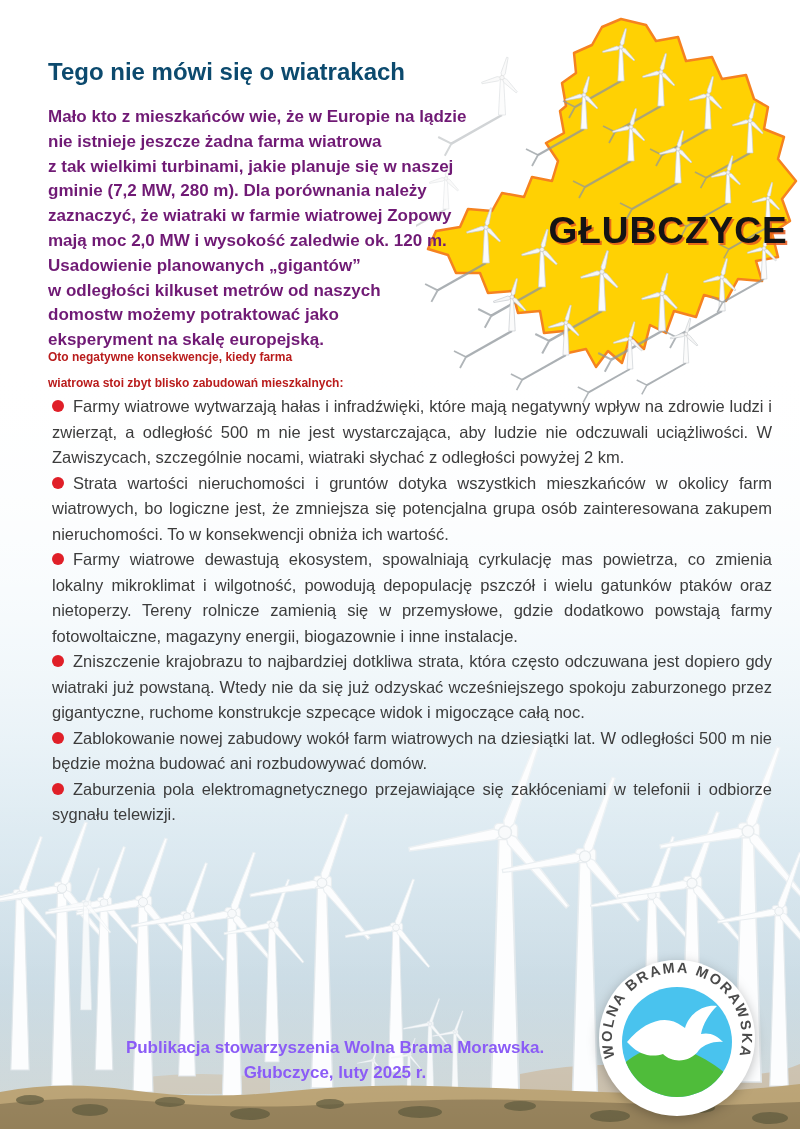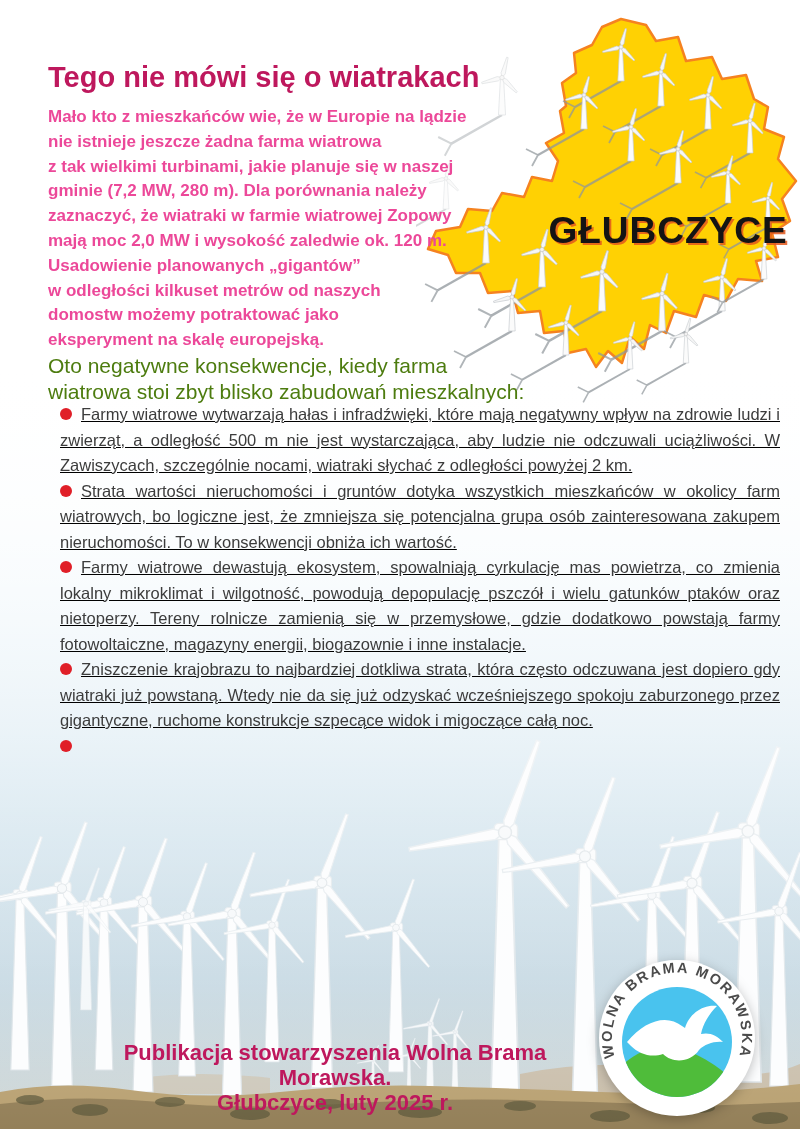--- a/index.html
+++ b/index.html
@@ -15,32 +15,32 @@
      background:linear-gradient(to bottom,
        rgba(255,255,255,1) 0%,rgba(255,255,255,0.97) 8%,rgba(255,255,255,0.9) 19%,
        rgba(255,255,255,0.76) 33%,rgba(255,255,255,0.55) 50%,rgba(255,255,255,0.32) 68%,
        rgba(255,255,255,0.12) 84%,rgba(255,255,255,0) 100%);}
 
   
   .map{position:absolute;left:416px;top:11px;width:384px;height:400px;z-index:1;}
 
   
   .title{position:absolute;left:48px;top:42px;z-index:2;
-         font-size:29px;font-weight:bold;color:#be185d;}
+         font-size:24px;font-weight:bold;color:#0c4a6e;}
   .intro{position:absolute;left:48px;top:88px;width:505px;z-index:2;
-         font-size:17px;font-weight:bold;color:#ec4899;line-height:24.8px;white-space:pre-line;}
+         font-size:17px;font-weight:bold;color:#701a75;line-height:24.8px;white-space:pre-line;}
   .subtitle{position:absolute;left:48px;top:332px;width:530px;z-index:2;
-         font-size:21px;font-weight:normal;color:#4d7c0f;line-height:26px;white-space:pre-line;}
+         font-size:12px;font-weight:bold;color:#b91c1c;line-height:26px;white-space:pre-line;}
   .bullets{position:absolute;left:44px;top:386px;width:720px;z-index:2;
-         margin:16px;padding:0;list-style:none;text-decoration:underline;}
+         margin:8px;padding:0;list-style:none;}
   .bullets li{font-size:16.5px;color:#3c3c3c;line-height:25.5px;text-align:justify;}
   .dot{display:inline-block;width:12px;height:12px;border-radius:50%;
        background:#e01f28;margin-right:9px;}
   .footer{position:absolute;left:85px;top:1018px;width:500px;z-index:2;text-align:center;
-       font-size:22px;font-weight:bold;color:#be185d;line-height:25px;white-space:pre-line;}
+       font-size:17px;font-weight:bold;color:#8b5cf6;line-height:25px;white-space:pre-line;}
 
   
   .badge{position:absolute;left:597px;top:958px;width:160px;height:160px;z-index:3;
          filter:drop-shadow(0 3px 6px rgba(0,0,0,0.25));}
 </style>
 </head>
 <body>
 
 <div class="page">
 
@@ -179,21 +179,22 @@
 eksperyment na skalę europejską.</p>
 
   <p class="subtitle">Oto negatywne konsekwencje, kiedy farma
 wiatrowa stoi zbyt blisko zabudowań mieszkalnych:</p>
 
   <ul class="bullets">
     <li><span class="dot"></span><span>Farmy wiatrowe wytwarzają hałas i infradźwięki, które mają negatywny wpływ na zdrowie ludzi i zwierząt, a odległość 500 m nie jest wystarczająca, aby ludzie nie odczuwali uciążliwości. W Zawiszycach, szczególnie nocami, wiatraki słychać z odległości powyżej 2 km.</span></li>
     <li><span class="dot"></span><span>Strata wartości nieruchomości i gruntów dotyka wszystkich mieszkańców w okolicy farm wiatrowych, bo logiczne jest, że zmniejsza się potencjalna grupa osób zainteresowana zakupem nieruchomości. To w konsekwencji obniża ich wartość.</span></li>
     <li><span class="dot"></span><span>Farmy wiatrowe dewastują ekosystem, spowalniają cyrkulację mas powietrza, co zmienia lokalny mikroklimat i wilgotność, powodują depopulację pszczół i wielu gatunków ptaków oraz nietoperzy. Tereny rolnicze zamienią się w przemysłowe, gdzie dodatkowo powstają farmy fotowoltaiczne, magazyny energii, biogazownie i inne instalacje.</span></li>
     <li><span class="dot"></span><span>Zniszczenie krajobrazu to najbardziej dotkliwa strata, która często odczuwana jest dopiero gdy wiatraki już powstaną. Wtedy nie da się już odzyskać wcześniejszego spokoju zaburzonego przez gigantyczne, ruchome konstrukcje szpecące widok i migoczące całą noc.</span></li>
-    <li><span class="dot"></span></li>
+    <li><span class="dot"></span><span>Zablokowanie nowej zabudowy wokół farm wiatrowych na dziesiątki lat. W odległości 500 m nie będzie można budować ani rozbudowywać domów.</span></li>
+    <li><span class="dot"></span><span>Zaburzenia pola elektromagnetycznego przejawiające się zakłóceniami w telefonii i odbiorze sygnału telewizji.</span></li>
   </ul>
 
   <p class="footer">Publikacja stowarzyszenia Wolna Brama Morawska.
 Głubczyce, luty 2025 r.</p>
 
   <div class="badge">
     <svg viewBox="0 0 160 160">
       <circle cx="80" cy="80" r="78" fill="#ffffff"></circle>
       <clipPath id="innerClip">
           <circle cx="80" cy="84" r="55"></circle>

